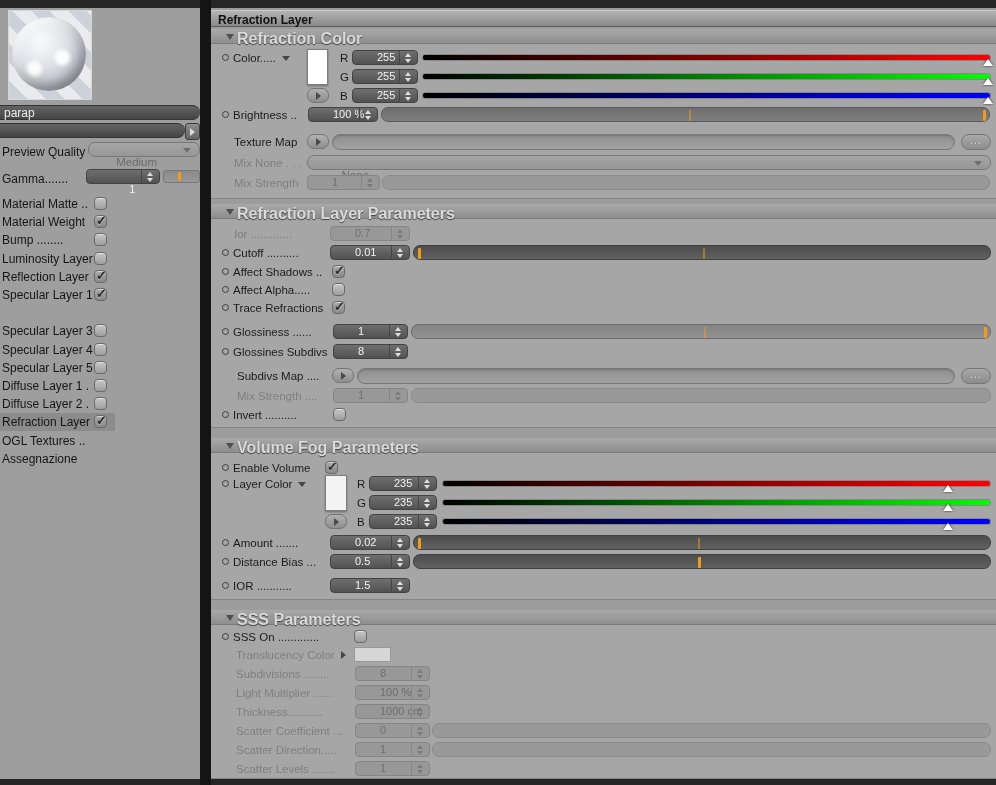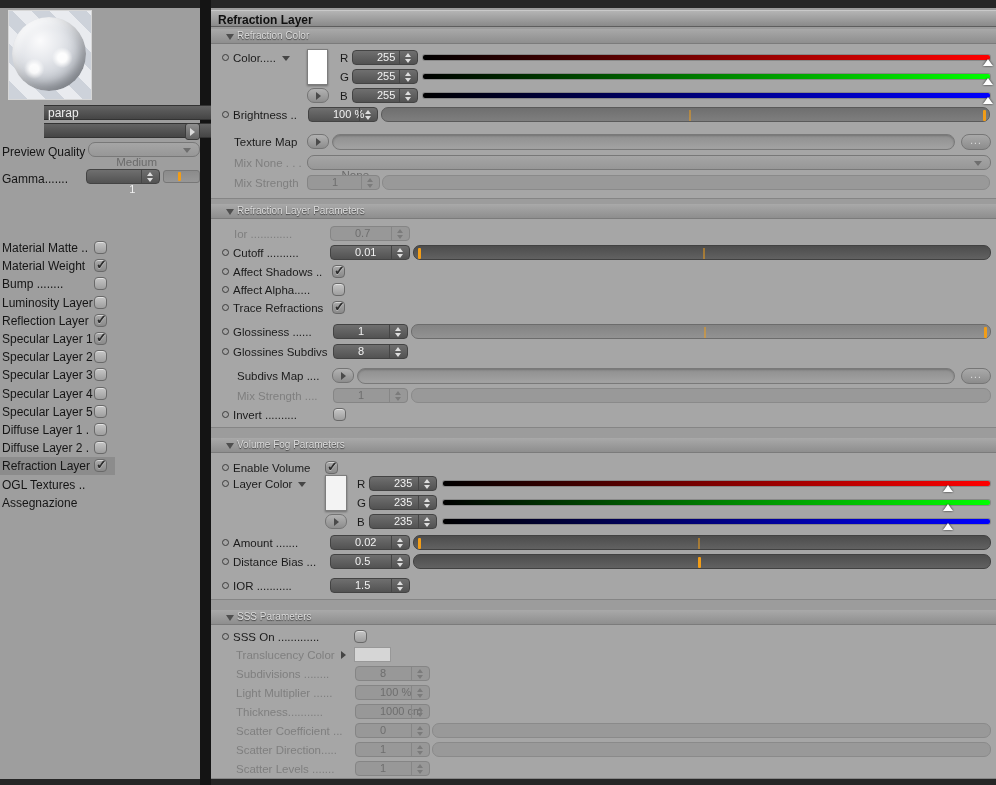--- a/index.html
+++ b/index.html
@@ -12,39 +12,39 @@
   .preview{position:absolute;left:8px;top:2px;width:82px;height:88px;border:1px solid #d7d7d7;
            background:repeating-linear-gradient(45deg,#cdd2da 0 13px,#e9ebef 13px 26px);}
   .sphere{position:absolute;left:3px;top:6px;width:74px;height:74px;border-radius:50%;
           background:
             radial-gradient(circle at 30% 70%, rgba(255,255,255,.9) 0 6%, rgba(255,255,255,0) 14%),
             radial-gradient(circle at 68% 55%, rgba(255,255,255,.95) 0 7%, rgba(255,255,255,0) 16%),
             radial-gradient(circle at 38% 32%, #fbfbfc 0%, #e6e8ec 30%, #c9cdd4 60%, #9aa0a9 88%, #5f656d 100%);
           box-shadow:inset -5px -7px 12px rgba(0,0,0,.28), inset 4px 5px 8px rgba(255,255,255,.75);}
   .namebar{position:absolute;left:0;width:200px;height:15px;border-radius:0 8px 8px 0;
            background:linear-gradient(#636363,#454545);border-top:1px solid #333;border-bottom:1px solid #333;
-           color:#ececec;font-size:12px;line-height:15px;padding-left:4px;box-sizing:border-box;margin-left:44px;}
+           color:#ececec;font-size:12px;line-height:15px;padding-left:4px;box-sizing:border-box;}
   .sbtn{position:absolute;width:15px;height:17px;border-radius:3px;background:linear-gradient(#8f8f8f,#646464);
         border:1px solid #3c3c3c;box-sizing:border-box;}
   .sbtn i{position:absolute;left:4px;top:4px;border-top:4px solid transparent;border-bottom:4px solid transparent;
           border-left:5px solid #dcdcdc;}
   .slabel{position:absolute;left:2px;font-size:12px;color:#151515;white-space:pre;}
-  .chanrow{position:absolute;left:0;width:200px;height:17px;margin-top:44px;}
+  .chanrow{position:absolute;left:0;width:200px;height:17px;}
   .chanhl{position:absolute;left:0;top:-1px;width:115px;height:18px;background:#8c8c8c;display:none;}
   .chanrow .sel-bg.selected{display:block;}
   
   .main{position:absolute;left:211px;top:8px;width:785px;height:771px;background:#9c9c9c;}
   .titlebar{position:absolute;left:0;top:2px;width:785px;height:17px;
             background:linear-gradient(#b4b4b4,#8a8a8a);border-top:1px solid #c9c9c9;border-bottom:1px solid #5e5e5e;
             box-sizing:border-box;}
   .titlebar span{position:absolute;left:7px;top:2px;font-size:12px;font-weight:bold;color:#101010;}
   .grp{position:absolute;left:0;width:785px;background:#a6a6a6;border-top:1px solid #8e8e8e;border-bottom:1px solid #858585;box-sizing:border-box;}
   .gh{position:absolute;left:0;top:0;width:785px;height:15px;
       background:linear-gradient(#a9a9a9,#8e8e8e);border-bottom:1px solid #7b7b7b;box-sizing:border-box;}
-  .gh b{position:absolute;left:26px;top:1px;font-size:10px;font-weight:normal;color:#dadada;text-shadow:0 1px 1px rgba(40,40,40,.8);}
+  .gh b{position:absolute;left:26px;top:1px;font-size:16px;font-weight:bold;color:#dadada;text-shadow:0 1px 1px rgba(40,40,40,.8);}
   .gh i{position:absolute;left:15px;top:5px;border-left:4px solid transparent;border-right:4px solid transparent;border-top:6px solid #4f4f4f;}
   .r{position:absolute;left:0;width:785px;height:17px;}
   .lb{position:absolute;top:2px;font-size:11.5px;color:#1b1b1b;white-space:pre;}
   .lb.dis{color:#7f7f7f;}
   .pdot{display:inline-block;width:5px;height:5px;border:1px solid #3d3d3d;border-radius:50%;margin-right:4px;vertical-align:1px;}
   .ddtri{display:inline-block;width:0;height:0;border-left:4px solid transparent;border-right:4px solid transparent;
          border-top:5px solid #454545;margin-left:6px;vertical-align:1px;}
   .rtri{display:inline-block;width:0;height:0;border-top:4px solid transparent;border-bottom:4px solid transparent;
         border-left:5px solid #454545;margin-left:6px;}
   .st{position:absolute;height:15px;border-radius:4px;background:linear-gradient(#6f6f6f,#525252);
@@ -132,24 +132,20 @@
       <span class="cb checked" style="left:94px;top:1px"></span>
     </div>
     <div class="chanrow" style="top:243px">
       <span class="slabel" style="top:1px">Luminosity Layer</span>
       <span class="cb" style="left:94px;top:1px"></span>
     </div>
     <div class="chanrow" style="top:279px">
       <span class="slabel" style="top:1px">Specular Layer 1</span>
       <span class="cb checked" style="left:94px;top:1px"></span>
     </div>
-    <div class="chanrow" style="top:297px">
-      <span class="slabel" style="top:1px">Specular Layer 2</span>
-      <span class="cb" style="left:94px;top:1px"></span>
-    </div>
     <div class="chanrow" style="top:315px">
       <span class="slabel" style="top:1px">Specular Layer 3</span>
       <span class="cb" style="left:94px;top:1px"></span>
     </div>
     <div class="chanrow" style="top:334px">
       <span class="slabel" style="top:1px">Specular Layer 4</span>
       <span class="cb" style="left:94px;top:1px"></span>
     </div>
     <div class="chanrow" style="top:352px">
       <span class="slabel" style="top:1px">Specular Layer 5</span>

